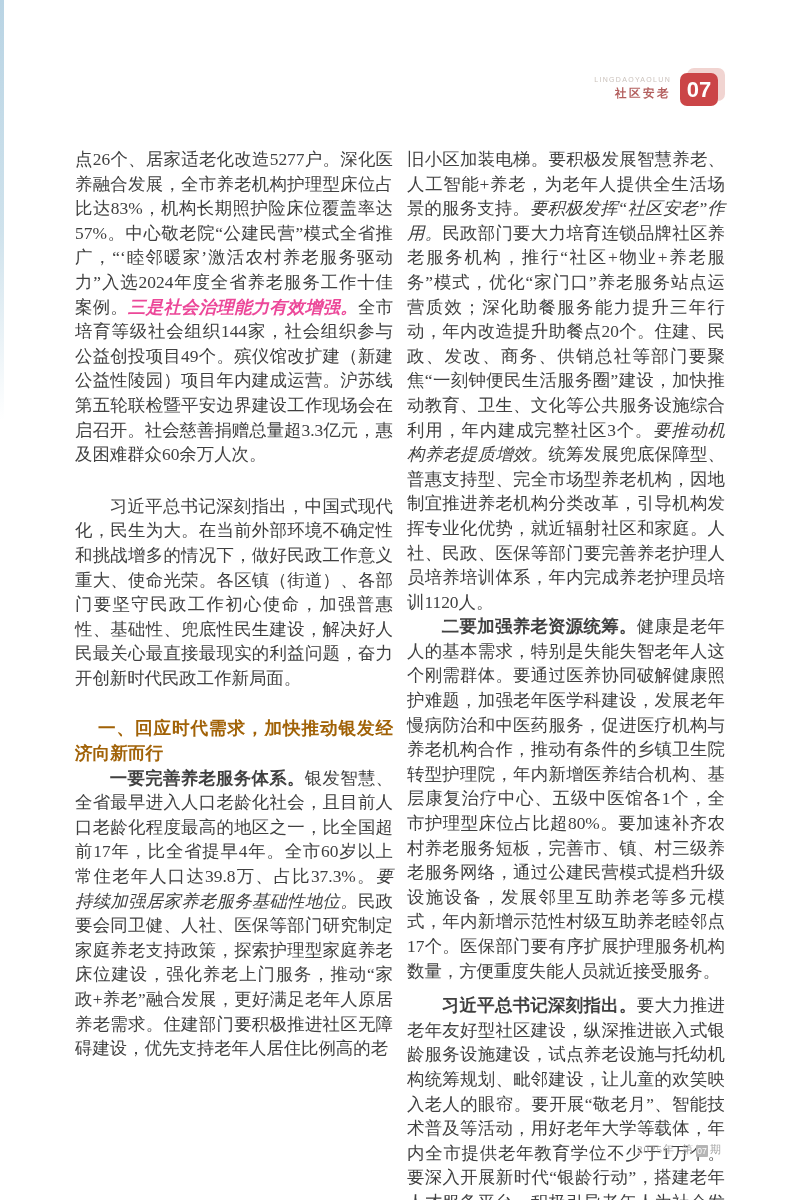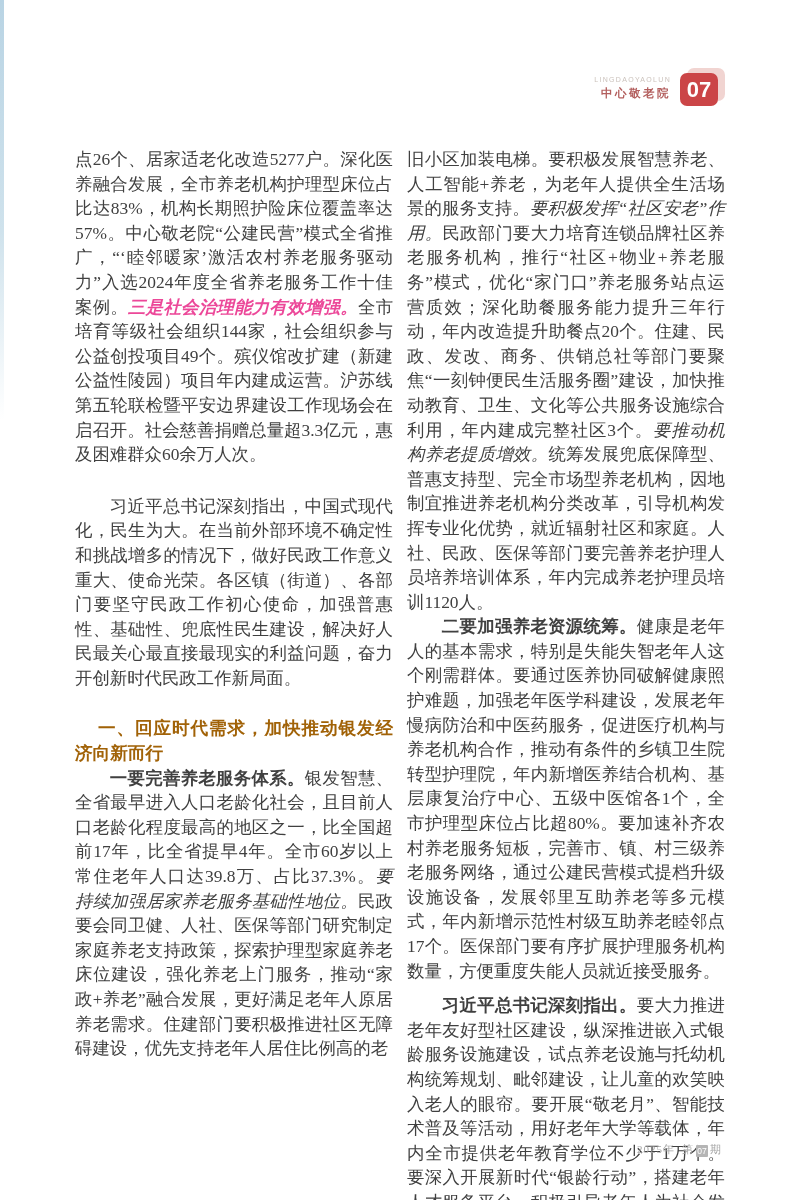--- a/index.html
+++ b/index.html
@@ -46,21 +46,21 @@
 </head>
 <body>
 
 <div class="page">
 
   <div class="edge-strip"></div>
 
   <header class="header">
     <div class="header-titles">
       <div class="kicker">LINGDAOYAOLUN</div>
-      <div class="section-title">中心敬老院</div>
+      <div class="section-title">社区安老</div>
     </div>
     <div class="badge-wrap">
       <div class="badge-shadow"></div>
       <div class="page-badge">07</div>
     </div>
   </header>
 
   <main>
     <section class="col col-left">
       <p class="cont"><span>点26个、居家适老化改造5277户。深化医养融合发展，全市养老机构护理型床位占比达83%，机构长期照护险床位覆盖率达57%。中心敬老院“公建民营”模式全省推广，“‘睦邻暖家’激活农村养老服务驱动力”入选2024年度全省养老服务工作十佳案例。</span><span class="em-blue">三是社会治理能力有效增强。</span><span>全市培育等级社会组织144家，社会组织参与公益创投项目49个。殡仪馆改扩建（新建公益性陵园）项目年内建成运营。沪苏线第五轮联检暨平安边界建设工作现场会在启召开。社会慈善捐赠总量超3.3亿元，惠及困难群众60余万人次。</span></p>

